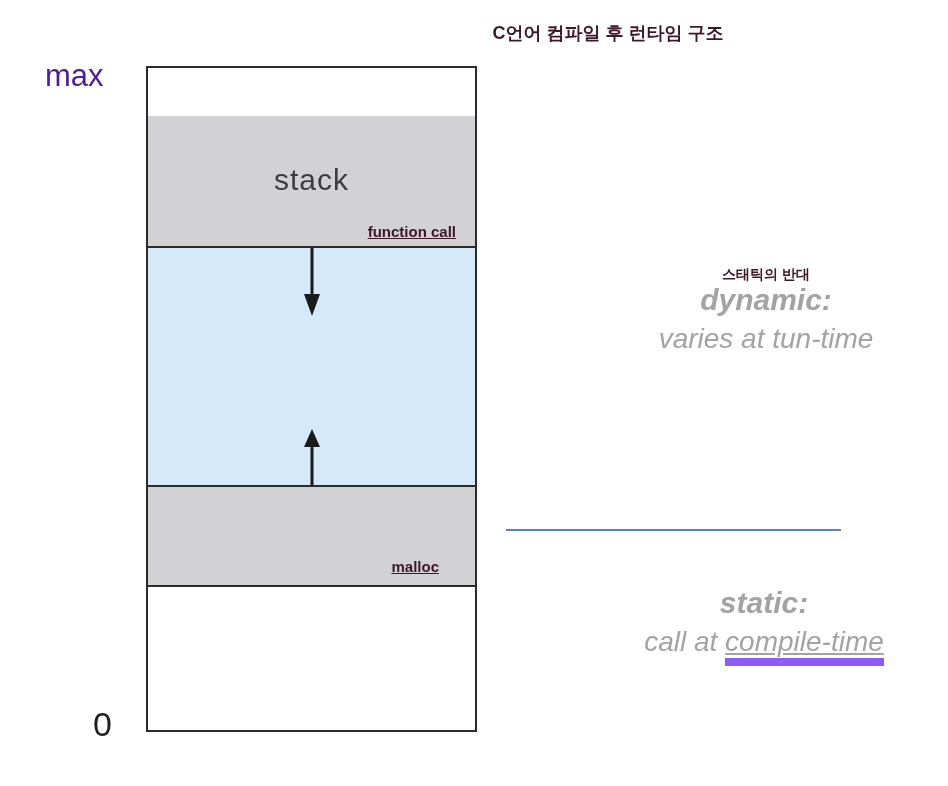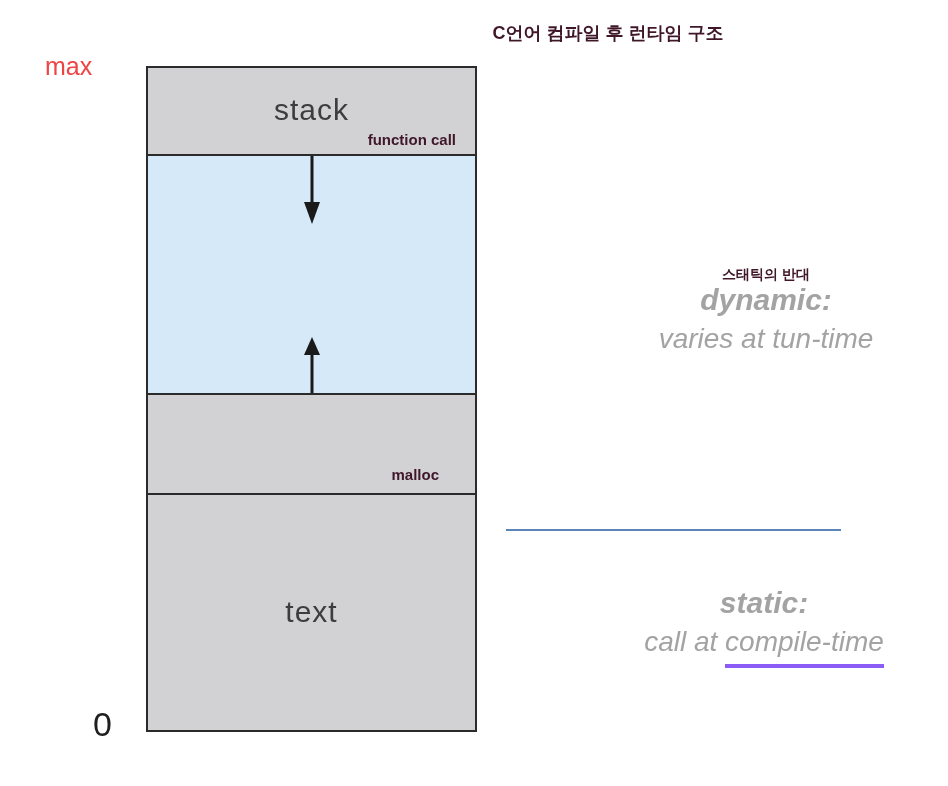--- a/index.html
+++ b/index.html
@@ -26,22 +26,22 @@
     position: absolute;
     left: 490px; top: 99px;
     font-size: 16px; font-weight: bold;
     color: #3f1728;
     white-space: nowrap;
   }
 
   
   .axis-max {
     position: absolute;
-    left: 45px; top: 52px;
-    font-size: 25px; color: #ef4444;
+    left: 45px; top: 58px;
+    font-size: 31px; color: #4c1d95;
   }
   .axis-min {
     position: absolute;
     left: 93px; top: 705px;
     font-size: 34px; color: #1f1f1f;
   }
 
   
   .memory-box {
     position: absolute;
@@ -49,40 +49,41 @@
     width: 331px; height: 666px;
     border: 2px solid #2b2b2b;
     display: flex;
     flex-direction: column;
   }
   .seg {
     position: relative;
     background: #d2d2d4;
     border-bottom: 2px solid #2b2b2b;
   }
-  .seg-stack { height: 88px; }
+  .seg-stack { height: 132px; margin-top: 48px; }
   .seg-free  { height: 239px; background: #d6e9f8; }
   .seg-heap  { height: 100px; }
   .seg-data  { height: 101px; }
   .seg-text  { flex: 1; border-bottom: none; }
 
   .seg-label {
     position: absolute;
     left: 0; right: 0;
     top: 50%; transform: translateY(-54%);
     text-align: center;
     font-size: 30px;
     letter-spacing: 1px;
     color: #3d3d3d;
   }
   .seg-note {
     position: absolute;
     font-size: 15px; font-weight: bold;
     color: #3f1728;
     white-space: nowrap;
+    text-decoration: underline;
   }
   .note-function-call { right: 19px; bottom: 6px; }
   .note-malloc { right: 36px; bottom: 10px; margin-top: 34px; }
 
   .arrow-svg {
     position: absolute;
     left: 50%;
     transform: translateX(-50%);
     display: block;
   }
@@ -119,23 +120,24 @@
     border-top: 2px solid #5b84bb;
   }
 
   .static-block {
     position: absolute;
     left: 574px; top: 586px; width: 380px;
     text-align: center;
   }
   .underline-red {
     display: inline-block;
-    border-bottom: 4px solid #8b5cf6;
-    padding-bottom: 7px;
+    border-bottom: 8px solid #8b5cf6;
+    padding-bottom: 1px;
     line-height: 30px;
+    text-decoration: underline;
   }
 </style>
 </head>
 <body>
 
 <div class="canvas">
 
   <div class="slide-title">C언어 컴파일 후 런타임 구조</div>
 
 
@@ -158,23 +160,20 @@
         <line x1="12" y1="56" x2="12" y2="16" stroke="#1a1a1a" stroke-width="3"></line>
         <polygon points="4,18 20,18 12,0" fill="#1a1a1a"></polygon>
       </svg>
     </div>
 
     <div class="seg seg-heap">
       <span class="seg-note note-malloc">malloc</span>
     </div>
 
 
-    <div class="seg seg-text">
-      <span class="seg-label">text</span>
-    </div>
 
   </div>
 
   <div class="dynamic-block">
     <div class="kr-note">스태틱의 반대</div>
     <div class="big-term">dynamic:</div>
     <div class="term-desc">varies at tun-time</div>
   </div>
 
   <div class="divider-line"></div>

